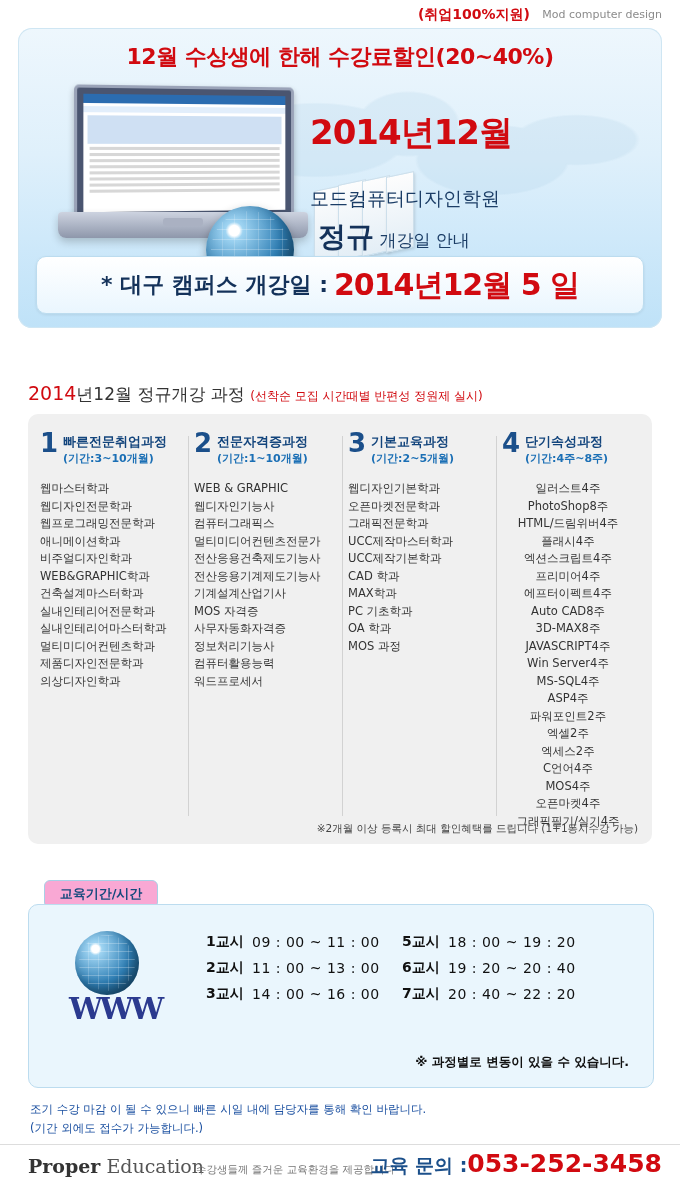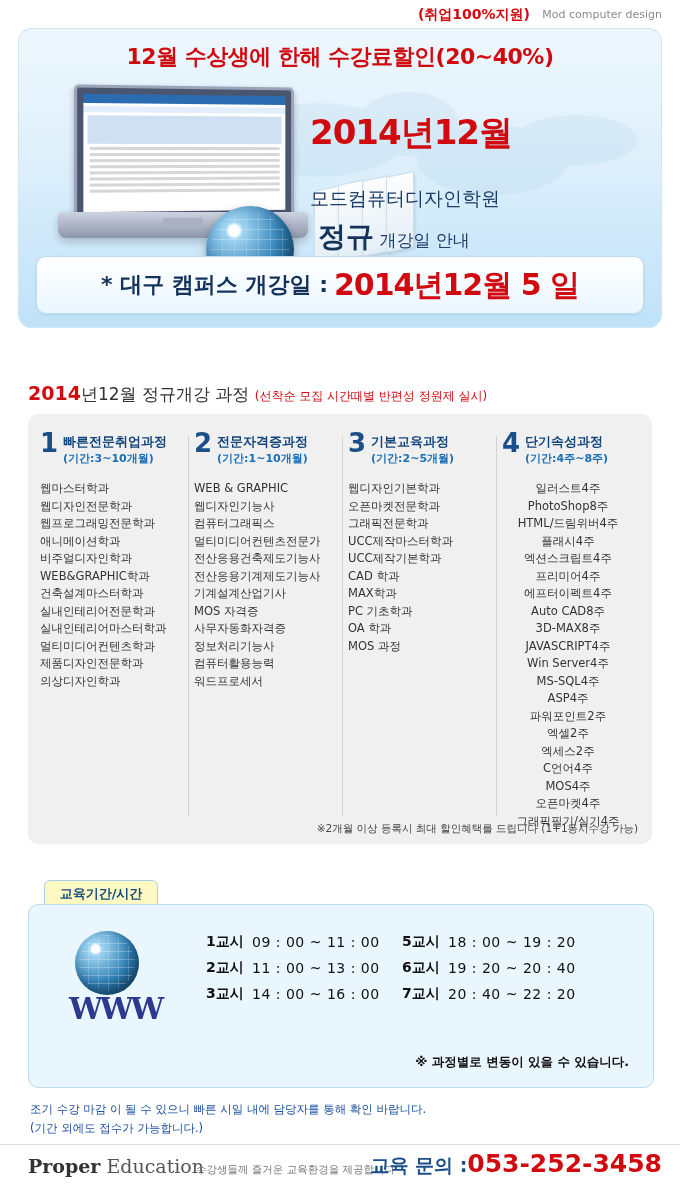--- a/index.html
+++ b/index.html
@@ -92,21 +92,21 @@
     background:linear-gradient(180deg,#ffffff,#eaf6fe);
     border:1px solid #bcdcef;border-radius:10px;
     display:flex;align-items:center;justify-content:center;gap:6px;
     box-shadow:0 1px 3px rgba(0,0,0,.08);
   }
   .strip-l{font-size:22px;font-weight:bold;color:#14325a;}
   .strip-r{font-size:30px;font-weight:bold;color:#d10a10;letter-spacing:-1px;}
 
   
   .sec-head{position:absolute;left:28px;top:382px;width:624px;}
-  .sec-head .a{font-size:19px;font-weight:bold;color:#d10a10;}
+  .sec-head .a{font-size:19px;font-weight:normal;color:#d10a10;}
   .sec-head .b{font-size:17px;color:#333;}
   .sec-head .c{font-size:12px;color:#d10a10;}
 
   
   .courses{
     position:absolute;left:28px;top:414px;width:624px;height:430px;
     background:#f0f0f0;border-radius:10px;
   }
   .col{position:absolute;top:18px;width:150px;height:394px;}
   .col.c1{left:12px;}
@@ -123,21 +123,21 @@
   .lst div{font-size:11.5px;color:#333;line-height:17.5px;white-space:nowrap;}
   .lst .row{display:flex;justify-content:center;width:132px;}
   .lst .row span.w{color:#333;}
   .note{
     position:absolute;right:14px;bottom:8px;font-size:10.5px;color:#444;
   }
 
   
   .sched-tab{
     position:absolute;left:44px;top:880px;width:112px;height:26px;
-    background:#fef9c3;border:1px solid #a9cfe6;border-radius:6px;
+    background:#f9a8d4;border:1px solid #a9cfe6;border-radius:6px;
     display:flex;align-items:center;justify-content:center;
     font-size:13px;font-weight:bold;color:#14497c;
   }
   .sched{
     position:absolute;left:28px;top:904px;width:624px;height:182px;
     background:#eaf6fd;border:1px solid #bcdcef;border-radius:10px;
   }
   .sched .globe2{
     position:absolute;left:46px;top:26px;width:64px;height:64px;border-radius:50%;
     background:radial-gradient(circle at 32% 28%, #ffffff 0 6%, #9fd4f2 10%, #2f7fb5 55%, #0d3f63 100%);

